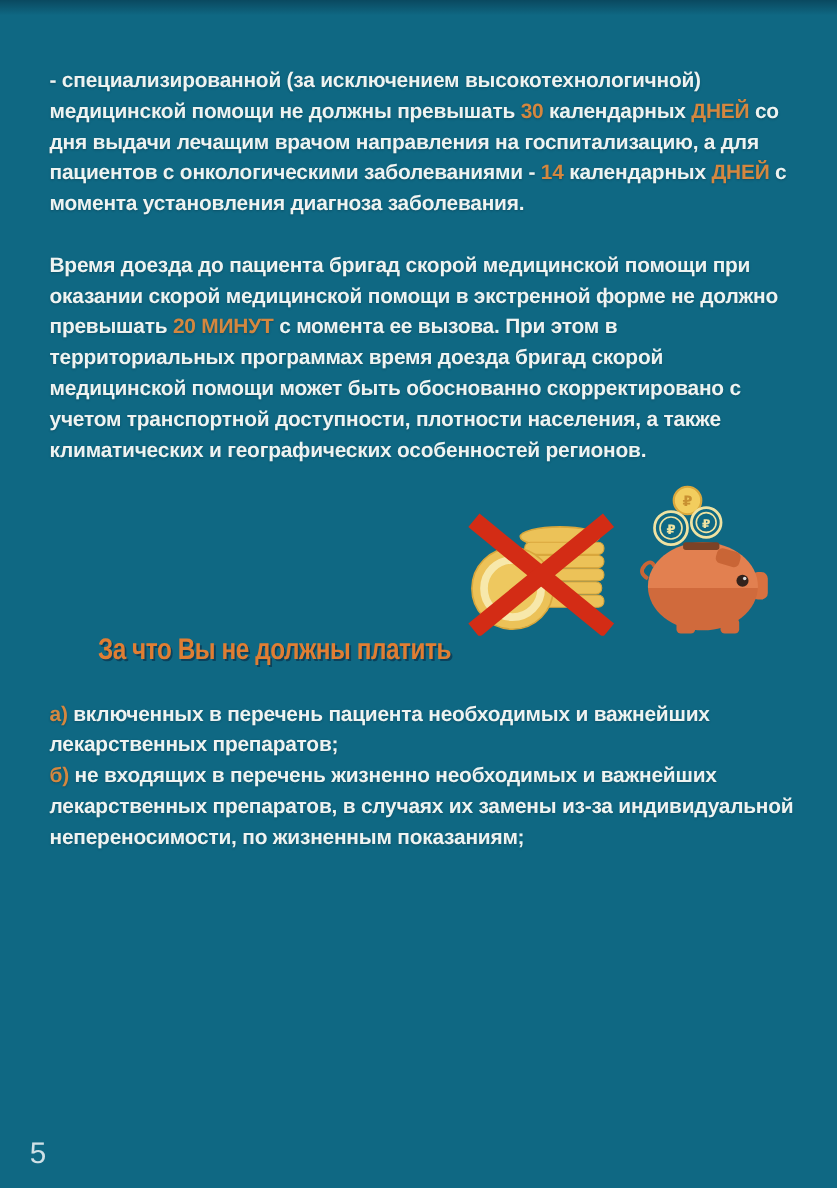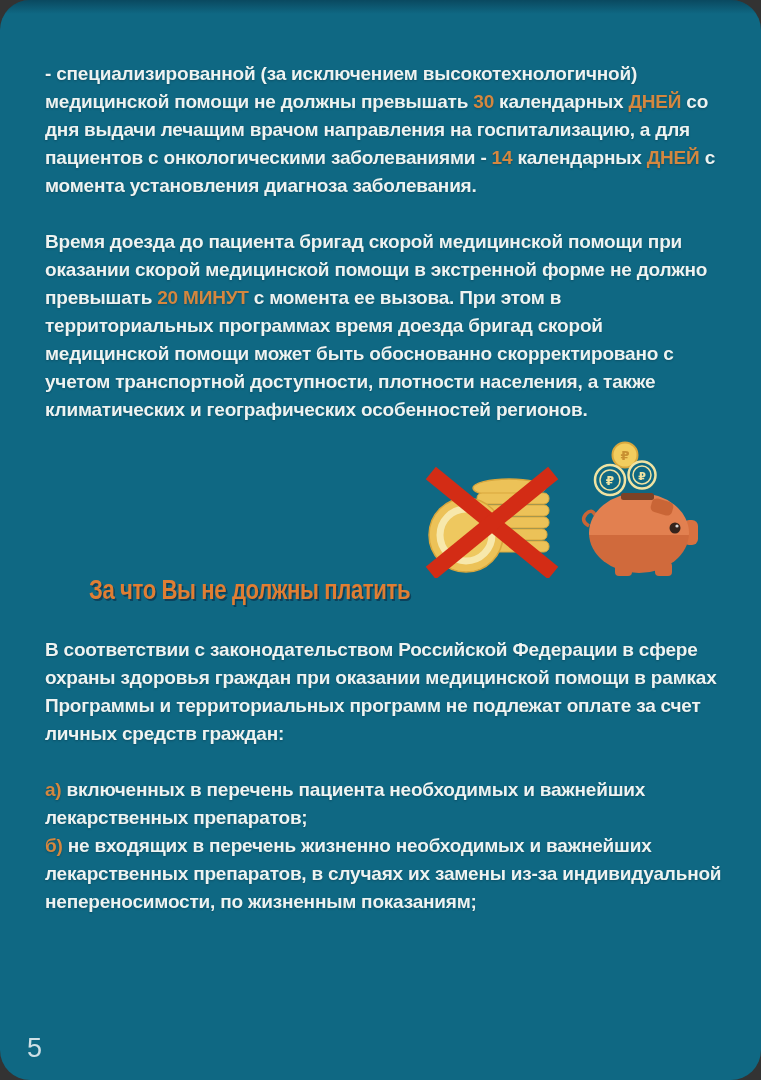--- a/index.html
+++ b/index.html
@@ -5,21 +5,20 @@
   html, body { margin: 0; padding: 0; }
   body { background: #333; }
   .page {
     position: relative;
     width: 761px;
     height: 1080px;
     margin: 0 auto;
     background: var(--bg, #0f6883);
     overflow: hidden;
     font-family: "Liberation Sans", "DejaVu Sans", sans-serif;
-    border-radius: 30px;
   }
   .page::before {
     content: "";
     position: absolute;
     left: 0; top: 0; right: 0; height: 14px;
     background: linear-gradient(to bottom, rgba(0,15,30,0.35), rgba(0,15,30,0));
     pointer-events: none;
   }
   .content {
     position: absolute;
@@ -145,21 +144,20 @@
             <rect x="48" y="53" width="33" height="7" rx="2.5" fill="#7c4226"></rect>
             <rect x="78" y="60" width="22" height="14" rx="5" fill="#c96536" transform="rotate(16 89 67)"></rect>
             <circle cx="102" cy="88" r="5.5" fill="#33231c"></circle>
             <circle cx="104" cy="86" r="1.6" fill="#d8d8d8"></circle>
           </g>
         </svg>
 
       </div>
     </div>
 
-    <p class="body-text"><span>В соответствии с законодательством Российской Федерации в сфере охраны здоровья граждан при оказании медицинской помощи в рамках Программы и территориальных программ не подлежат оплате за счет личных средств граждан:</span></p>
 
 
     <p class="body-text"><span class="hl">а)</span><span> включенных в перечень пациента необходимых и важнейших лекарственных препаратов;
 </span><span class="hl">б)</span><span> не входящих в перечень жизненно необходимых и важнейших лекарственных препаратов, в случаях их замены из-за индивидуальной непереносимости, по жизненным показаниям;</span></p>
 
   </div>
 
   <div class="page-number">5</div>
 </div>
 

